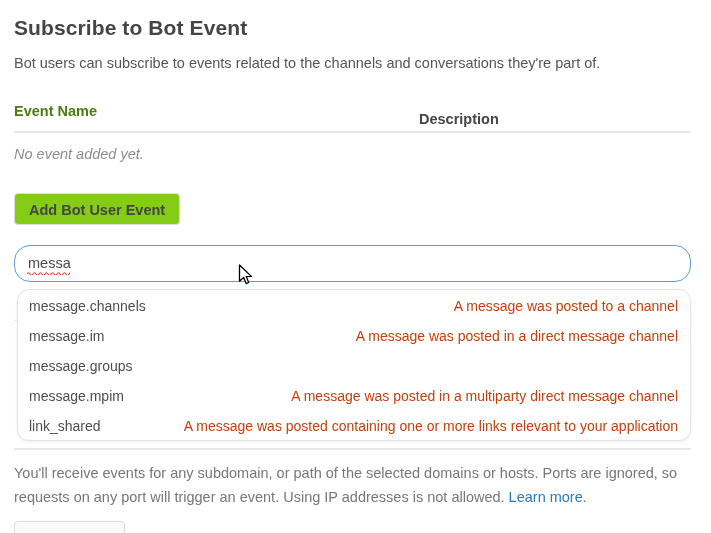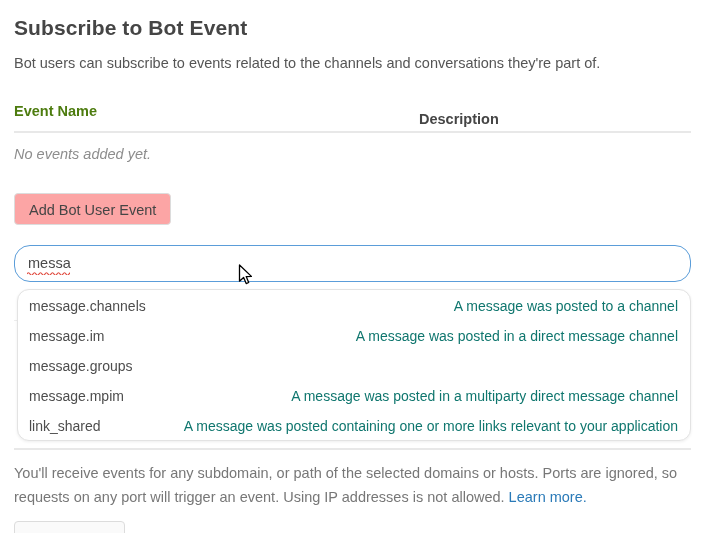--- a/index.html
+++ b/index.html
@@ -92,23 +92,23 @@
   
   .btn-add {
     position: absolute;
     left: 14px;
     top: 193px;
     padding: 0 14px;
     height: 32px;
     line-height: 32px;
     font-family: "Liberation Sans", sans-serif;
     font-size: 14.5px;
-    font-weight: normal;
+    font-weight: bold;
     color: #454545;
-    background: #fca5a5;
+    background: #84cc16;
     border: 1px solid #dcdcdc;
     border-radius: 4px;
     box-sizing: border-box;
     cursor: pointer;
     white-space: nowrap;
   }
 
   
   .bg-rule {
     position: absolute;
@@ -181,21 +181,21 @@
     white-space: nowrap;
   }
   .dd-row:first-child { margin-top: 1px; }
   .dd-name {
     font-size: 14px;
     color: #4d4d4d;
     float: left;
   }
   .dd-desc {
     font-size: 14px;
-    color: #0f766e;
+    color: #c2410c;
     float: right;
   }
 
   
   .note {
     position: absolute;
     left: 14px;
     top: 461px;
     width: 680px;
     font-size: 14.5px;
@@ -239,21 +239,21 @@
 
   <div class="page-title">Subscribe to Bot Event</div>
   <div class="page-subtitle">Bot users can subscribe to events related to the channels and conversations they're part of.</div>
 
   <div class="table-head">
     <div class="col-event-name">Event Name</div>
     <div class="col-description">Description</div>
   </div>
   <div class="divider divider-head"></div>
 
-  <div class="empty-state">No events added yet.</div>
+  <div class="empty-state">No event added yet.</div>
 
   <button class="btn-add">Add Bot User Event</button>
 
   <div class="bg-rule"></div>
 
   <div class="search-box">
     <input class="search-input" type="text" spellcheck="false" value="messa" style="">
   </div>
   <div class="spell-squiggle">
     <svg width="46" height="4" viewBox="0 0 46 4" xmlns="http://www.w3.org/2000/svg">

